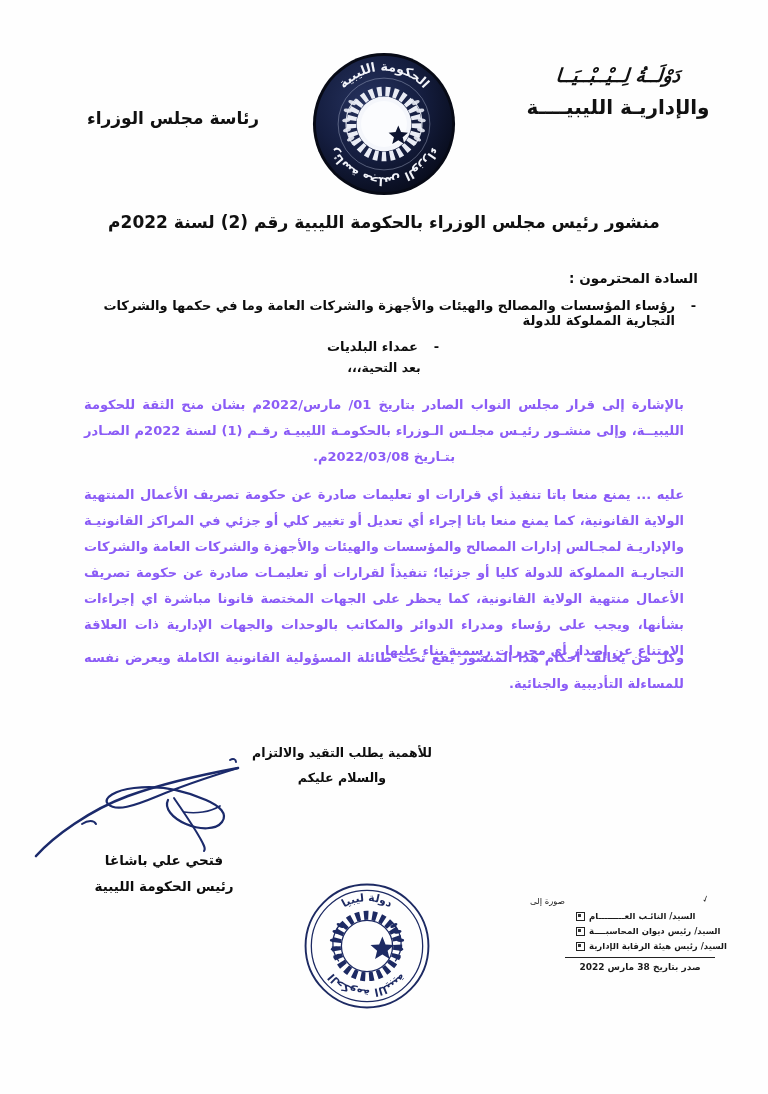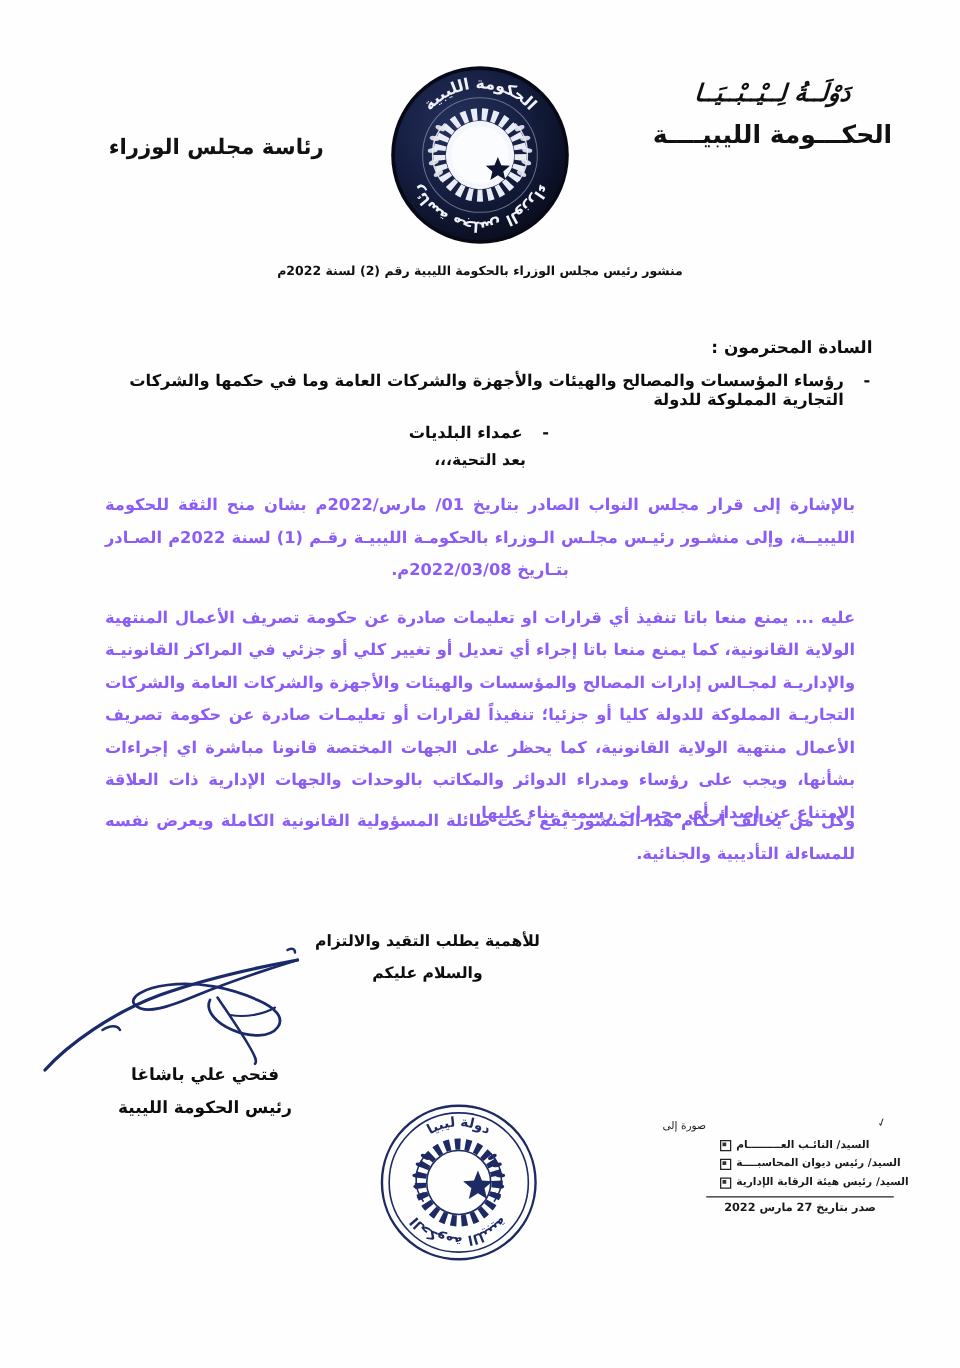--- a/index.html
+++ b/index.html
@@ -77,21 +77,21 @@
   }
   .emblem svg { display:block; width:100%; height:100%; }
 
   
   .doc-title {
     position: absolute;
     top: 212px;
     left: 0;
     width: 768px;
     text-align: center;
-    font-size: 10px;
+    font-size: 17px;
     font-weight: bold;
     color: #101010;
     letter-spacing: 0.2px;
   }
 
   
   .addressee-block {
     position: absolute;
     top: 270px;
     right: 70px;
@@ -333,21 +333,21 @@
 
         <g fill="#0d1430">
           <path d="M104,81 A19,19 0 1 0 104,119 A15.2,15.2 0 1 1 104,81 Z"></path>
           <polygon points="117,100 120.6,108.6 129.8,109.3 122.8,115.3 125,124.3 117,119.4 109,124.3 111.2,115.3 104.2,109.3 113.4,108.6" transform="translate(1,-9) scale(1.02) translate(-1,9)"></polygon>
         </g>
       </svg>
     </div>
 
     <div class="header-right-block">
       <div class="header-right-1">دَوْلَــةُ لِــيْــبْــيَــا</div>
-      <div class="header-right-2">الحكـــومة الليبيــــة</div>
+      <div class="header-right-2">والإداريـة الليبيــــة</div>
     </div>
   </div>
 
   <div class="doc-title">منشور رئيس مجلس الوزراء بالحكومة الليبية رقم (2) لسنة 2022م</div>
 
   <div class="addressee-block">
     <div class="addressee-title">السادة المحترمون :</div>
     <ul class="addressee-list">
       <li class="addressee-item">
         <span class="dash">-</span>
@@ -453,16 +453,16 @@
       <li class="cc-item">
         <span>السيد/ رئيس ديوان المحاسبــــة</span>
         <span class="cc-box"></span>
       </li>
       <li class="cc-item">
         <span>السيد/ رئيس هيئة الرقابة الإدارية</span>
         <span class="cc-box"></span>
       </li>
     </ul>
     <hr class="cc-rule">
-    <div class="cc-date">صدر بتاريخ 27 مارس 2022</div>
+    <div class="cc-date">صدر بتاريخ 38 مارس 2022</div>
   </div>
 
 </div>
 
 </body></html>

